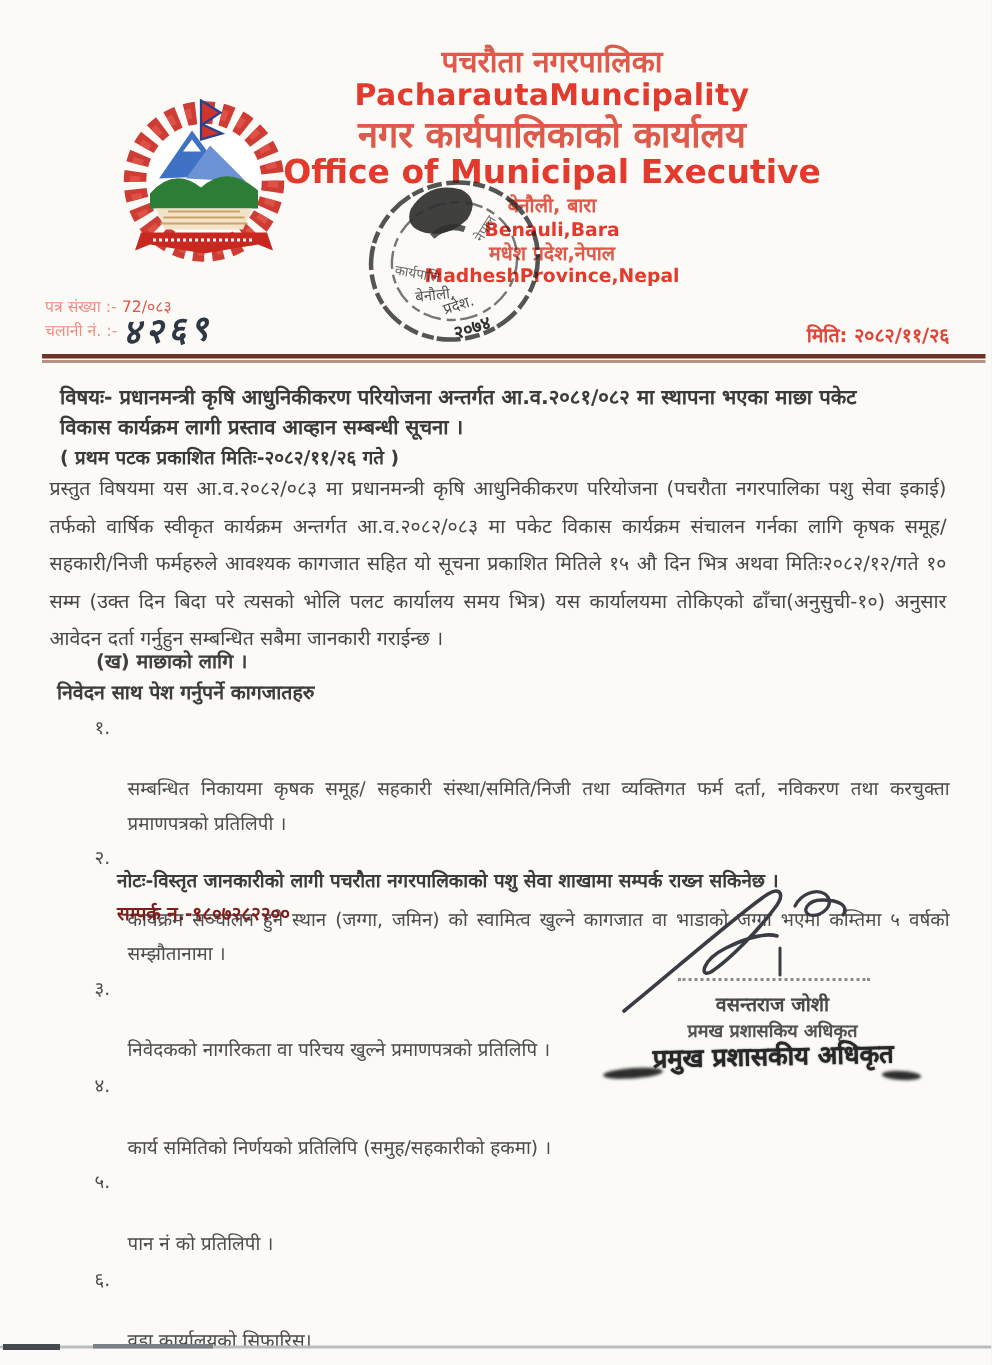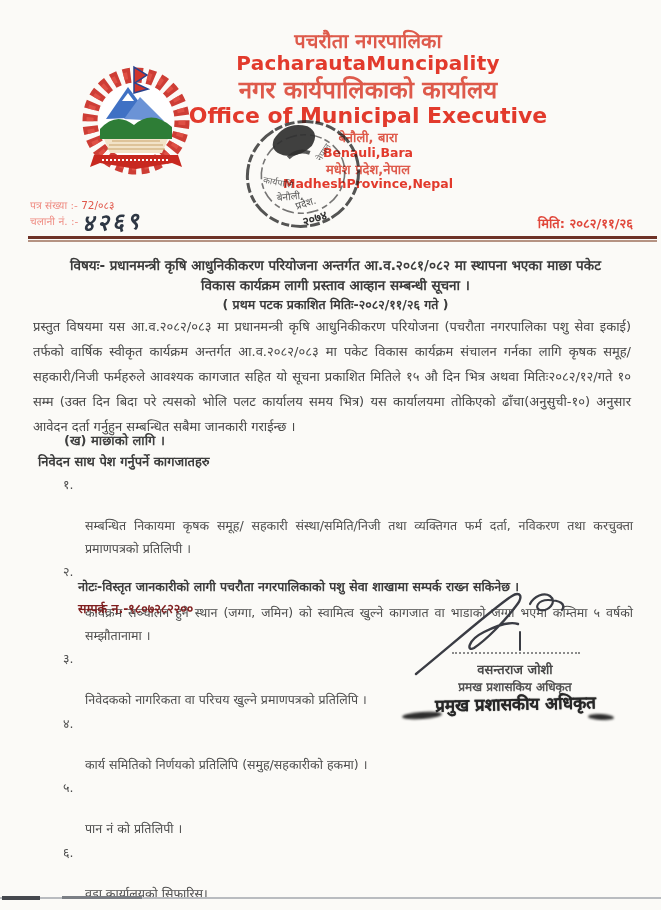--- a/index.html
+++ b/index.html
@@ -22,21 +22,21 @@
   .meta-left{position:absolute;left:30px;top:197px;font-size:10.5px;color:#ef8d84;line-height:16px;}
   .meta-left .val{color:#e0564a;}
   .dispatch-hand{display:inline-block;font-size:23px;color:#2e3744;font-weight:bold;transform:rotate(-3deg);letter-spacing:3px;font-style:italic;vertical-align:middle;}
   .meta-date{position:absolute;right:28px;top:214px;font-size:13px;font-weight:600;color:#e0473b;}
 
   .rule{position:absolute;left:28px;right:4px;top:236px;height:6px;}
   .rule .r1{height:3px;background:#6e3227;}
   .rule .r2{height:2px;background:#b59383;margin-top:1px;}
 
   
-  .subject{position:absolute;left:40px;right:30px;top:255px;text-align:center;color:#3b3b3b;font-weight:bold;}
+  .subject{position:absolute;left:40px;right:30px;top:255px;color:#3b3b3b;font-weight:bold;}
   .subject .s1{font-size:13.5px;line-height:20px;}
   .subject .s2{font-size:13.5px;line-height:20px;}
   .subject .s3{font-size:12.5px;line-height:19px;}
 
   
   .para{position:absolute;left:33px;right:30px;top:314px;font-size:13px;color:#474747;line-height:25px;text-align:justify;}
   .pt-ka{position:absolute;left:64px;right:30px;top:409px;font-size:13px;color:#4a4a4a;font-weight:600;}
   .pt-kha{position:absolute;left:64px;right:30px;top:431px;font-size:13px;color:#3f3f3f;font-weight:bold;}
   .list-head{position:absolute;left:38px;right:47px;top:452px;font-size:13px;color:#3c3c3c;font-weight:bold;}
   .doclist{position:absolute;left:63px;right:28px;top:474px;font-size:12.5px;color:#4c4c4c;}

